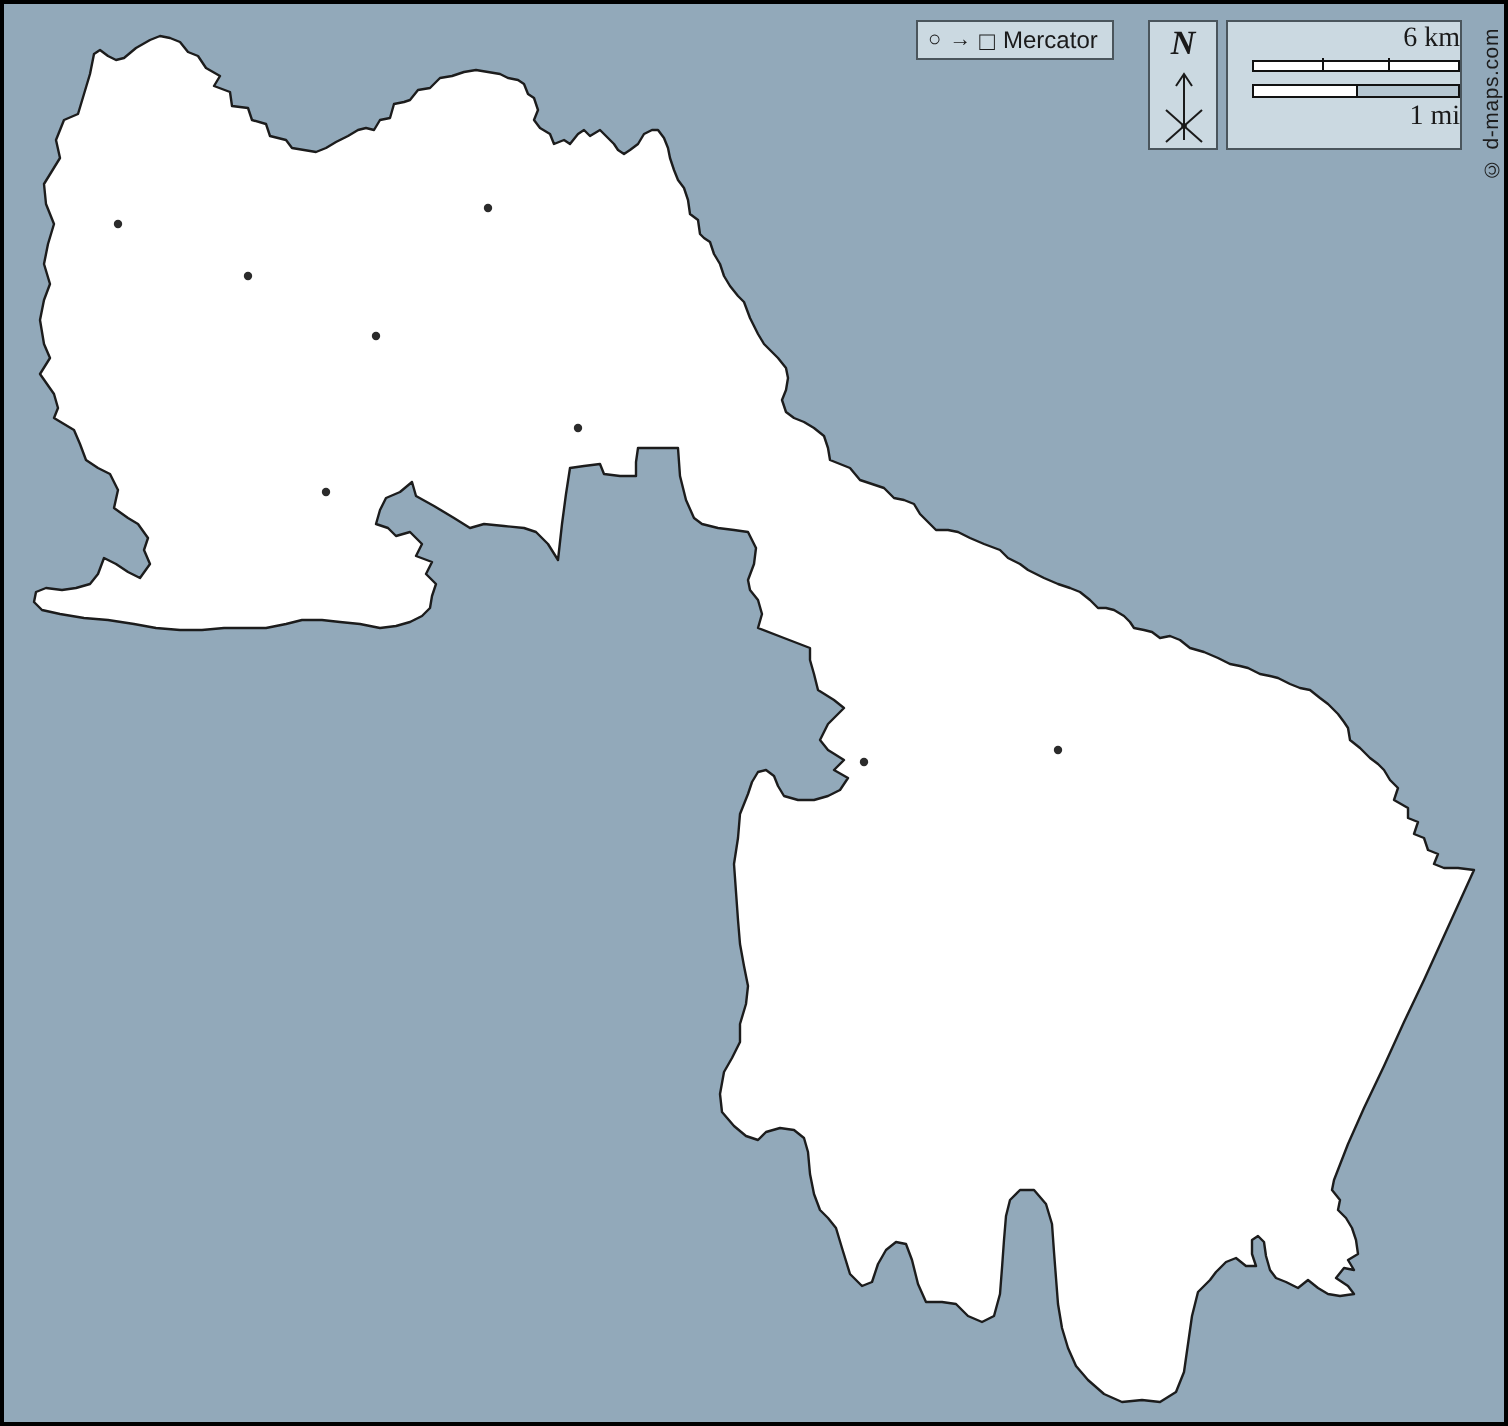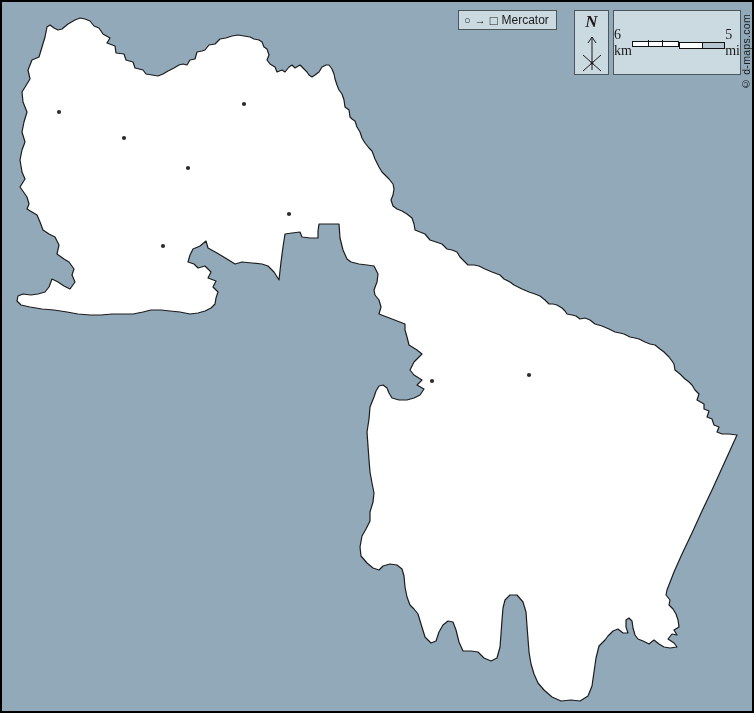--- a/index.html
+++ b/index.html
@@ -35,24 +35,24 @@
   }
   .north-label {
     font-family:"Liberation Serif", serif;
     font-style:italic; font-weight:bold;
     font-size:17px; color:#1a1a1a; margin-top:2px; line-height:1.1;
   }
   .compass-rose { margin-top:0px; }
 
   
   .scale-box {
-    position:absolute; left:611px; top:8px; width:128px; height:65px;
+    position:absolute; left:611px; top:8px; width:118px; height:65px;
     background:var(--panel,#cbd9e1);
     border:1px solid #4a555c;
-    display:flex; flex-direction:row; align-items:center;
+    display:flex; flex-direction:column; align-items:flex-end;
     font-family:"Liberation Serif", serif; color:#1a1a1a;
   }
   .scale-label { font-size:14px; line-height:1.15; margin-top:1px; }
   .bar { position:relative; width:104px; border:1px solid #111; background:#fff; }
   .bar.km { height:6px; margin-top:2px; }
   .bar.mi { height:7px; margin-top:6px; margin-bottom:1px; }
   .bar .div { position:absolute; top:-2px; bottom:-1px; width:1px; background:#111; }
   .bar.km .d1 { left:33%; } .bar.km .d2 { left:66%; }
   .bar.mi .half { position:absolute; right:0; top:0; bottom:0; width:50%;
                   background:var(--barShade,#b5c6d1); border-left:1px solid #111; }
@@ -105,18 +105,18 @@
 
   <div class="scale-box">
     <div class="scale-label">6 km</div>
     <div class="bar km">
       <span class="div d1"></span>
         <span class="div d2"></span>
     </div>
     <div class="bar mi">
       <span class="half"></span>
     </div>
-    <div class="scale-label">5 mi</div>
+    <div class="scale-label">1 mi</div>
   </div>
 
   <div class="copyright">© d-maps.com</div>
 
 </div>
 
 </body></html>

